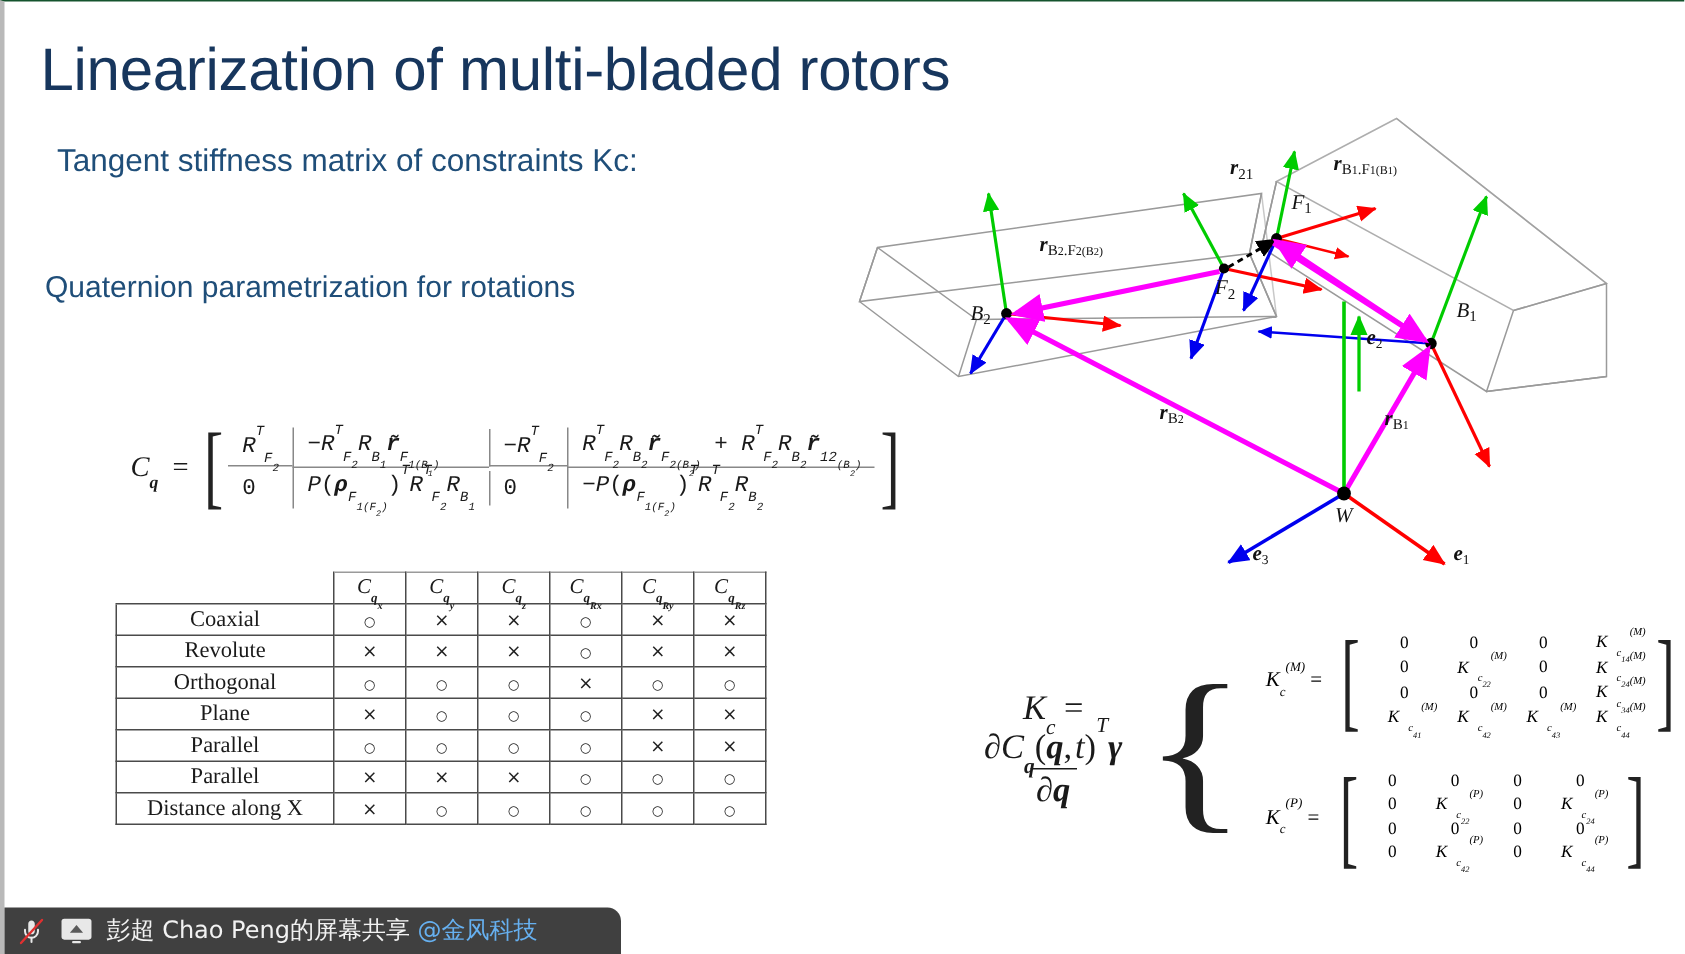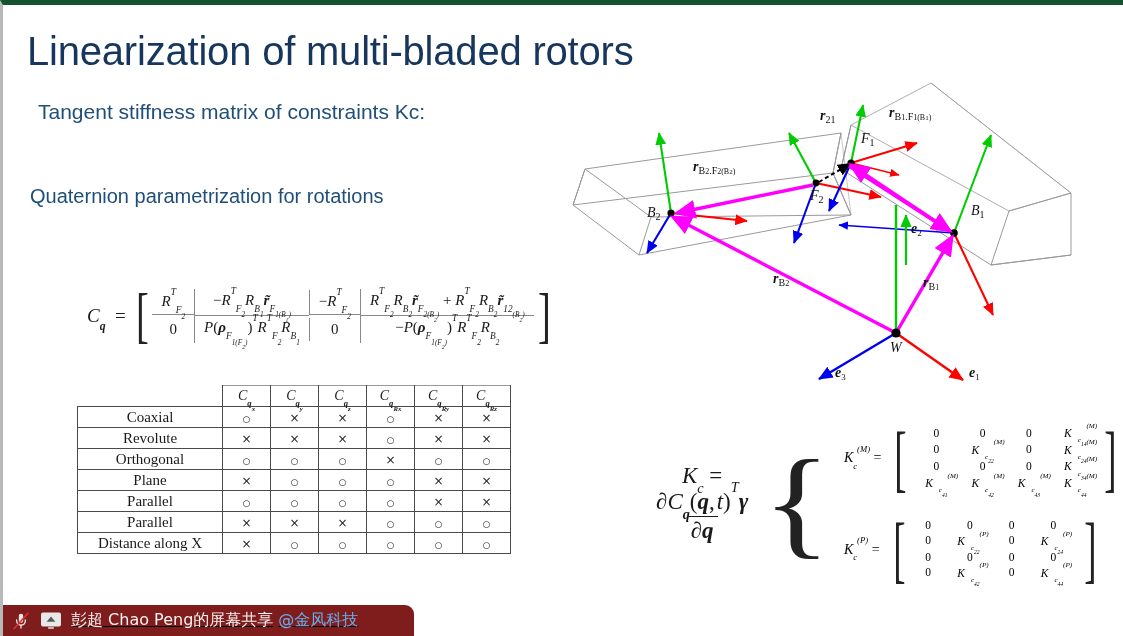--- a/index.html
+++ b/index.html
@@ -7,21 +7,21 @@
     width:1123px;height:636px;
     background:#ffffff;
     font-family:"Liberation Sans", sans-serif;
     overflow:hidden;
     position:relative;
   }
   .slide{
     position:absolute;left:0;top:0;width:1123px;height:636px;
     background:#ffffff;
     border-left:3px solid #b9b9b9;
-    border-top:5px solid #14532d;
+    border-top:1px solid #14532d;
     box-sizing:border-box;
   }
   .title{
     position:absolute;left:24px;top:24px;
     font-size:40px;color:#17365d;font-weight:400;
     letter-spacing:-0.2px;white-space:nowrap;
   }
   .subtitle-1{
     position:absolute;left:35px;top:95px;
     font-size:21px;color:#1f4e79;white-space:nowrap;
@@ -51,22 +51,22 @@
     font-weight:300;color:#222;transform:scaleX(.62);
   }
   .matrix-grid{
     display:grid;
     grid-template-columns:auto auto auto auto;
     align-items:center;
     border-collapse:collapse;
   }
   .mrow{display:contents;}
   .mcell{
-    padding:3px 9px;text-align:center;white-space:nowrap;
-    font-family:Liberation Serif, serif;font-size:15px;
+    padding:3px 9px;white-space:nowrap;
+    font-family:Liberation Mono, monospace;font-size:15px;
   }
   .vsep{border-left:1px solid #888;}
   .hsep{border-bottom:1px solid #888;}
 
   
   #ctable{
     position:absolute;left:74px;top:380px;
     border-collapse:collapse;
     font-family:"Liberation Serif",serif;
     background:#fff;
@@ -114,23 +114,23 @@
 
   
   #figure{position:absolute;left:548px;top:60px;width:560px;height:330px;}
   #figure svg{display:block;}
   .flabel{font-family:"Liberation Serif",serif;font-size:14px;fill:#111;}
   .flabel .it{font-style:italic;}
 
   
   #sharebar{
     position:absolute;left:0;bottom:0;height:31px;width:411px;
-    background:#7f1d1d;display:flex;align-items:center;
+    background:#404040;display:flex;align-items:center;
     border-top-right-radius:9px;
-    padding-left:8px;box-sizing:border-box;text-decoration:underline;
+    padding-left:8px;box-sizing:border-box;
   }
   #sharebar .icon{margin-right:9px;display:flex;align-items:center;}
   #sharebar .txt{
     font-family:"DejaVu Sans",sans-serif;font-size:16px;color:#f2f2f2;white-space:nowrap;
   }
   #sharebar .company{color:#66b0f0;margin-left:5px;}
   .barstub{
     position:absolute;left:411px;bottom:26px;width:90px;height:5px;background:#ffffff;
   }
 </style>

